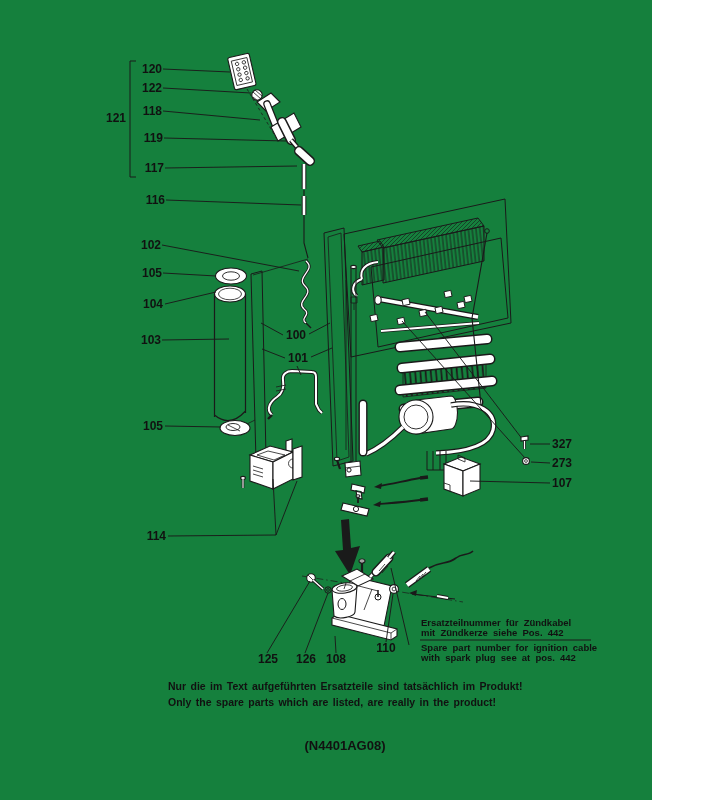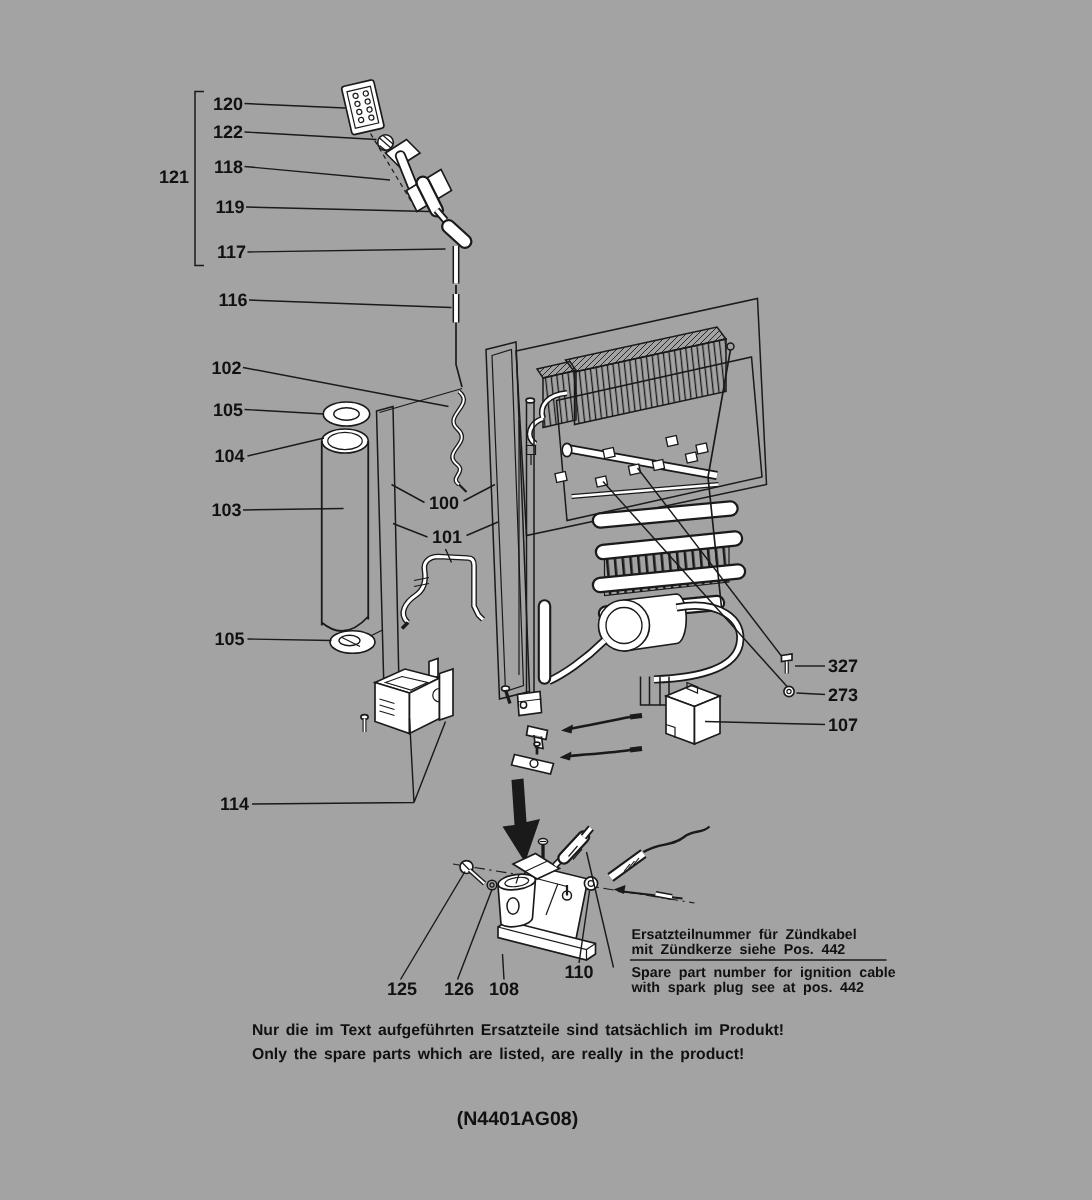--- a/index.html
+++ b/index.html
@@ -1,16 +1,16 @@
 <!DOCTYPE html>
 <html><head>
 <meta charset="utf-8">
 <style>
   html,body{margin:0;padding:0;background:#ffffff;}
-  .page{position:relative;width:728px;height:800px;background:#a3a3a3;overflow:hidden;
+  .page{position:relative;width:652px;height:800px;background:#15803d;overflow:hidden;
         font-family:"Liberation Sans",sans-serif;}
   svg text{user-select:none;}
   .lbl{font:700 12px "Liberation Sans",sans-serif;fill:#111;}
   .note{font:700 9.5px "Liberation Sans",sans-serif;fill:#111;word-spacing:2.5px;}
   .foot{font:700 10.5px "Liberation Sans",sans-serif;fill:#111;word-spacing:1.5px;}
   .code{font:700 13px "Liberation Sans",sans-serif;fill:#111;}
   .ln{fill:none;stroke:#1a1a1a;stroke-width:1;}
   .thin{fill:none;stroke:#1a1a1a;stroke-width:.8;}
   .fw{fill:#fff;stroke:#1a1a1a;stroke-width:1.1;}
   .ld{fill:none;stroke:#1a1a1a;stroke-width:.95;}

